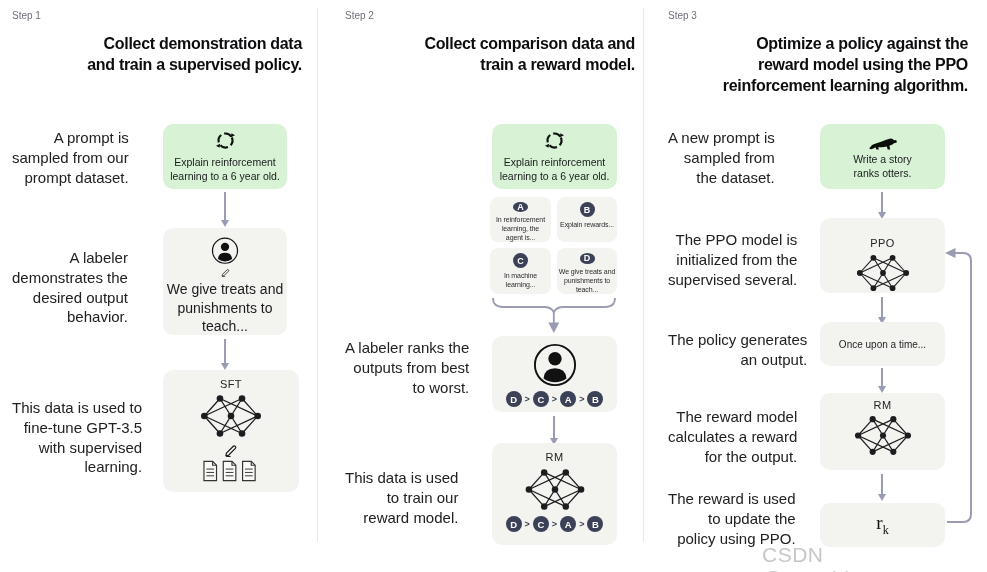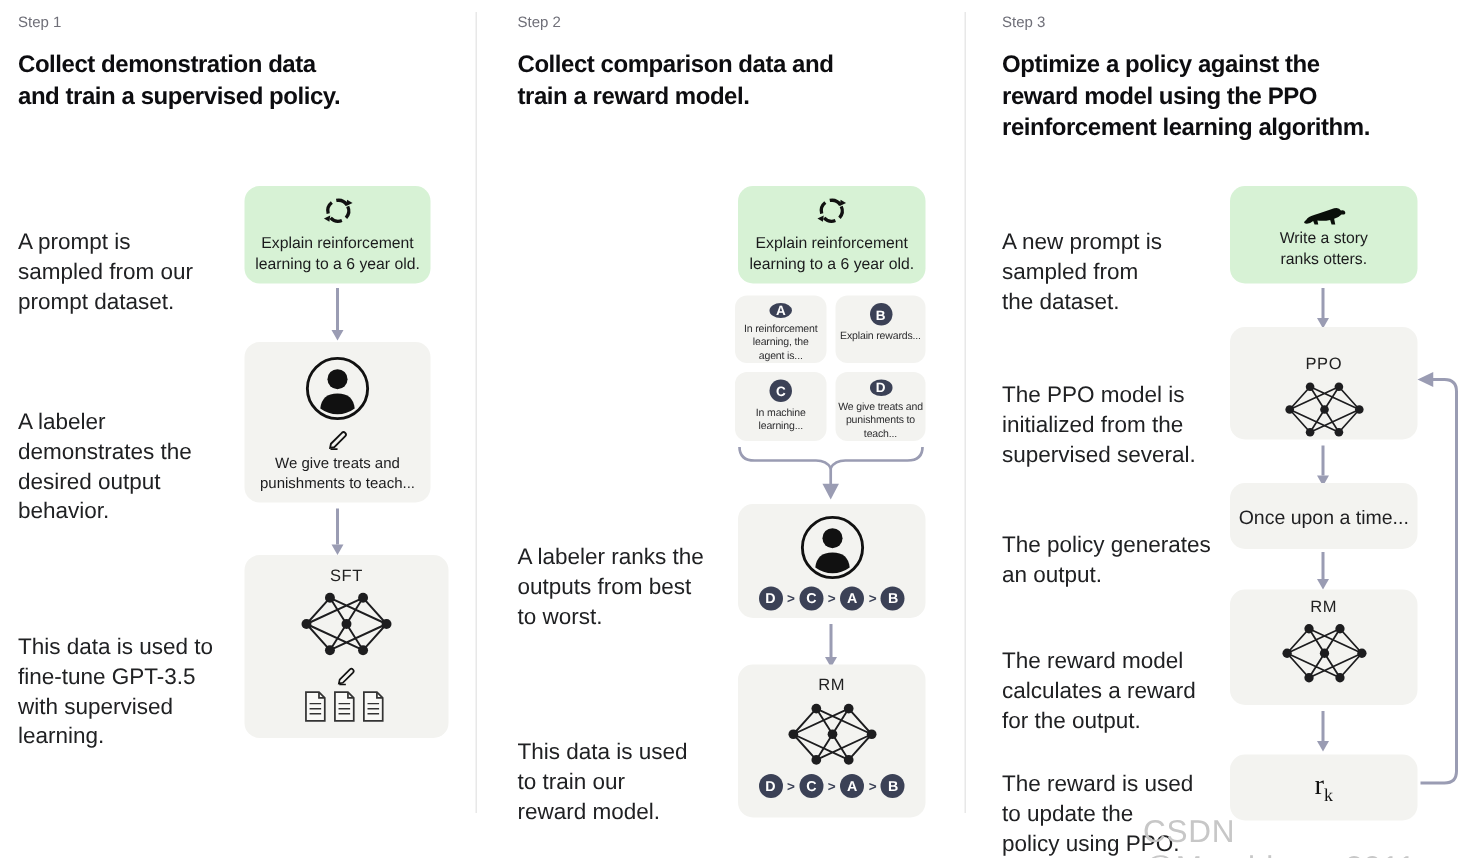--- a/index.html
+++ b/index.html
@@ -1,45 +1,45 @@
 <!DOCTYPE html>
 <html><head>
 <meta charset="utf-8">
 <style>
   * { margin:0; padding:0; box-sizing:border-box; }
   html,body { background:#fff; }
   #canvas {
     position:relative; width:987px; height:572px; background:#ffffff;
     font-family:"Liberation Sans", sans-serif; color:#202123; overflow:hidden;
   }
-  .prewrap { white-space:pre-line; }
+  .prewrap { white-space:pre-line;text-align:right; }
   .divider { position:absolute; width:1px; background:#e8e8e8; top:8px; height:534px; }
   .step-label { position:absolute; font-size:10px; color:#6f6f78; }
   .step-title { position:absolute; font-size:16px; font-weight:bold; color:#0d0d10;
                 line-height:1.32; letter-spacing:-0.3px; }
-  .flow-text { position:absolute; font-size:15px; color:#202123; line-height:1.32;margin-top:24px; }
+  .flow-text { position:absolute; font-size:15px; color:#202123; line-height:1.32; }
   .gbox { position:absolute; background:#d7f2d5; border-radius:10px;
           display:flex; flex-direction:column; align-items:center; justify-content:center; gap:5px; }
   .graybox { position:absolute; background:#f3f3f0; border-radius:10px;
           display:flex; flex-direction:column; align-items:center; }
   .box-caption { font-size:10.5px; line-height:1.28; color:#1b1b1d; text-align:center; }
-  .small-caption { font-size:10px; line-height:1.3; color:#1b1b1d; text-align:center; }
+  .small-caption { font-size:14px; line-height:1.3; color:#1b1b1d; text-align:center; }
   .model-label { font-size:11px; color:#222; letter-spacing:0.4px; }
   .arrow-v { position:absolute; width:2px; background:#9a9cb3; }
   .arrow-v::after { content:''; position:absolute; bottom:-7px; left:-3.5px;
       border:4.5px solid transparent; border-top:7px solid #9a9cb3; border-bottom:0; }
   .minibox { position:absolute; background:#f3f3f0; border-radius:8px;
       display:flex; flex-direction:column; align-items:center; padding-top:5px; gap:3px; }
   .letter-circle { width:15px; height:15px; border-radius:50%; background:#3b4156; color:#fff;
       font-size:9px; font-weight:bold; display:flex; align-items:center; justify-content:center; }
   .mini-caption { font-size:7px; letter-spacing:-0.1px; line-height:1.3; color:#2c2c2e; text-align:center; }
   .rank-row { display:flex; align-items:center; gap:3px; }
   .rank-row .letter-circle { width:16px; height:16px; font-size:9.5px; }
   .rank-sep { font-size:9px; font-weight:bold; color:#3b4156; }
-  .once-text { font-size:13px; color:#1f1f21; }
+  .once-text { font-size:10px; color:#1f1f21; }
   .rk { font-family:"Liberation Serif", serif; font-size:19px; color:#111; }
   .rk sub { font-size:12px; }
   .watermark { position:absolute; left:762px; top:543px; font-size:21px; color:#c7c7c7; letter-spacing:0.5px; }
   svg { display:block; }
 </style>
 </head>
 <body>
 
 <div id="canvas">
 

